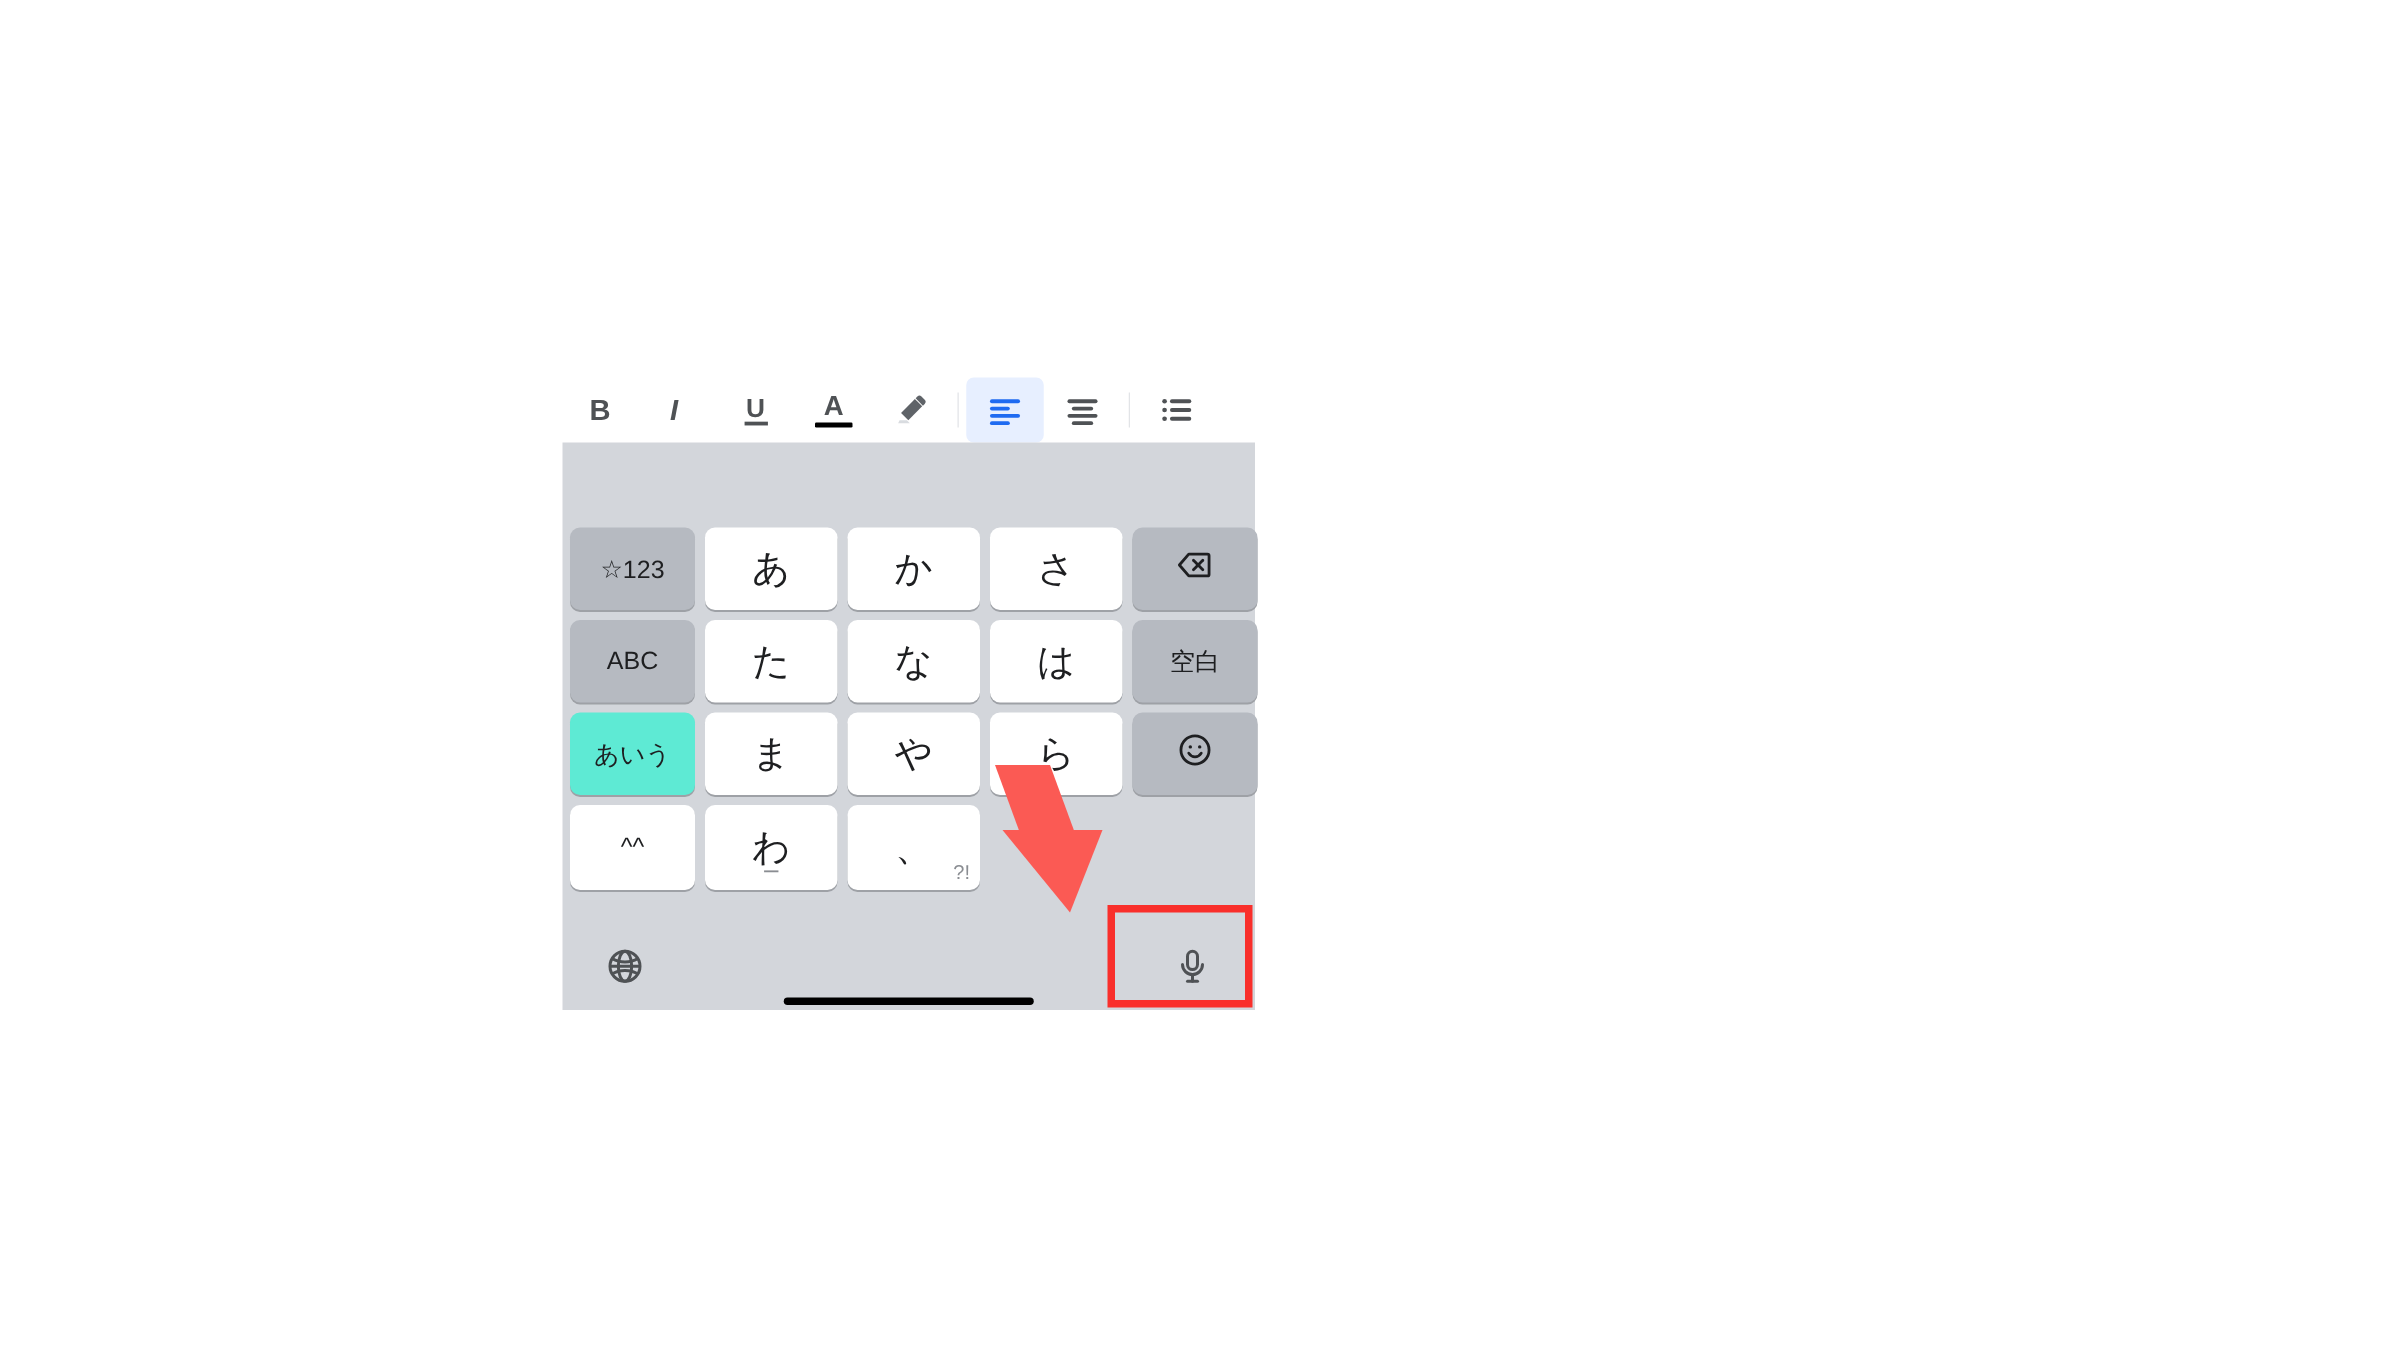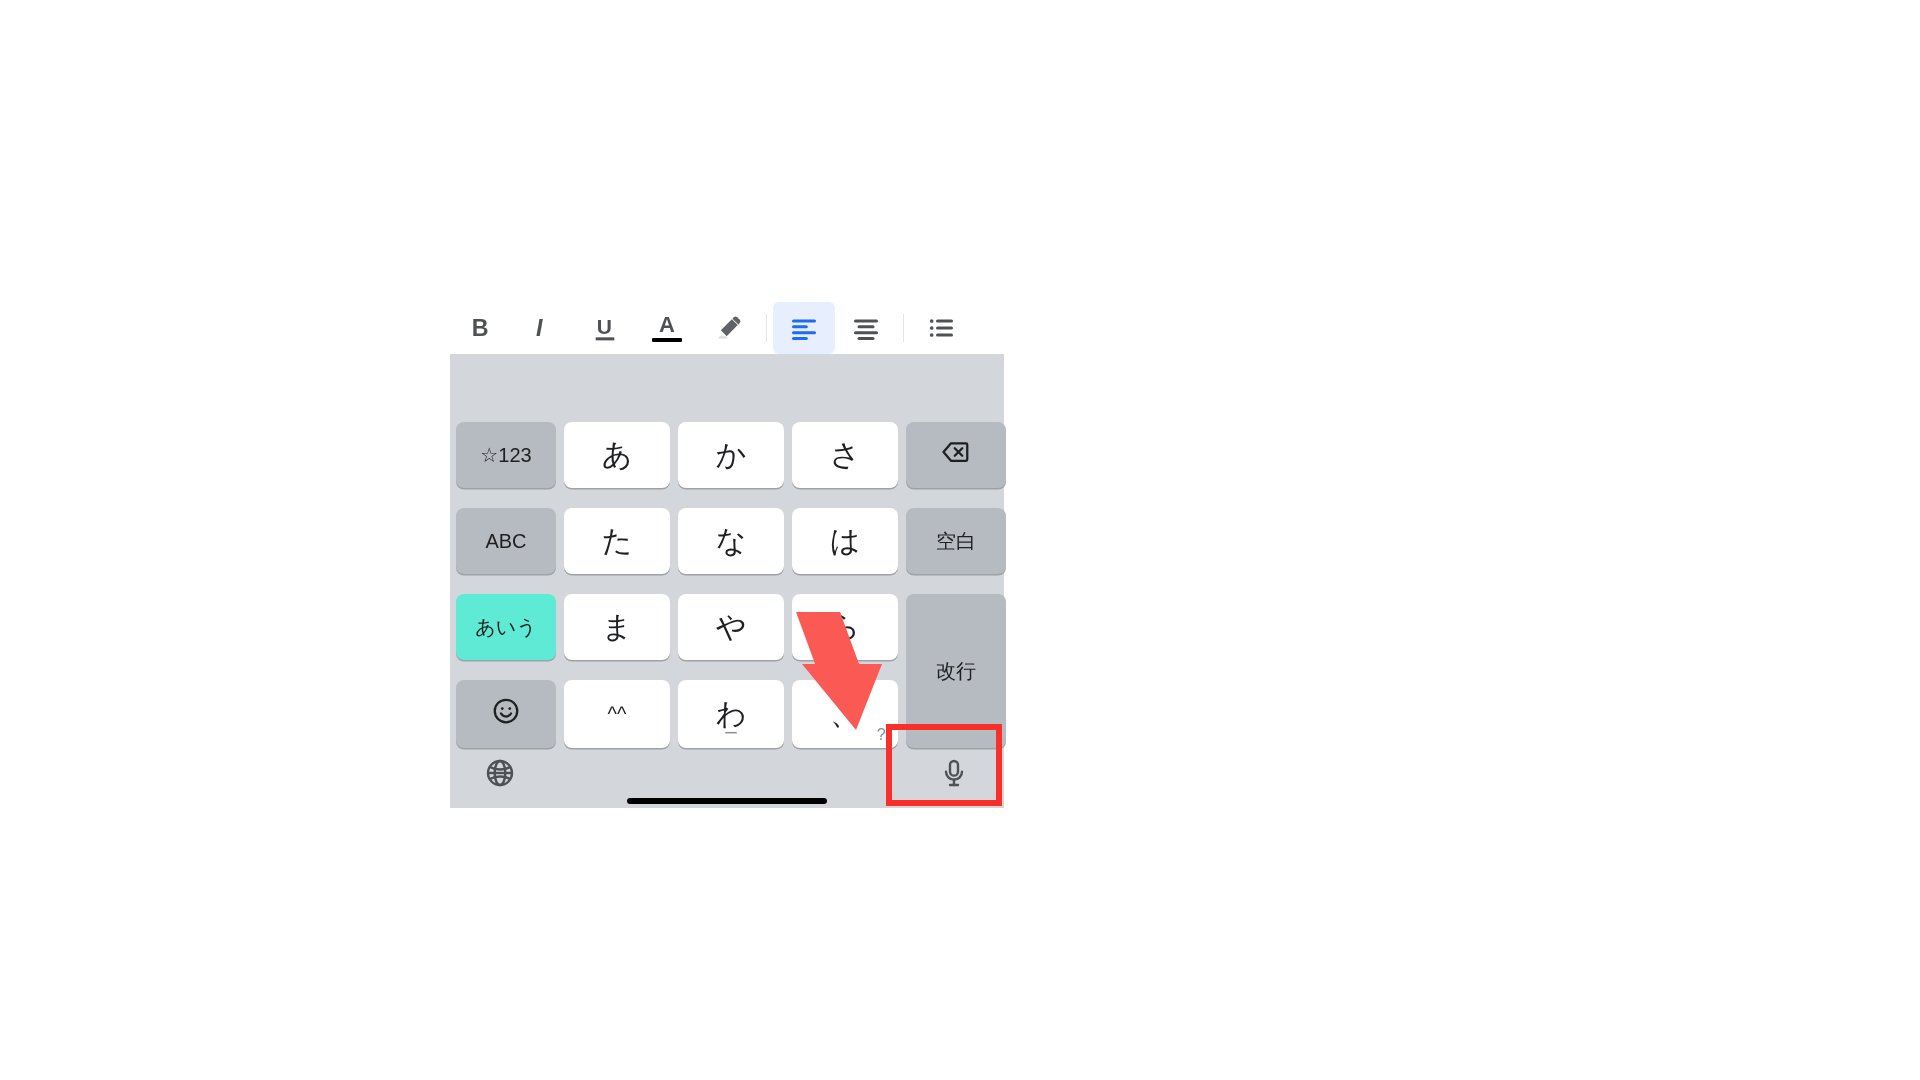--- a/index.html
+++ b/index.html
@@ -16,21 +16,21 @@
   
   .textcolor{display:flex;flex-direction:column;align-items:center;justify-content:center;}
   .textcolor .A{font-size:22px;font-weight:600;line-height:1;}
   .textcolor .bar{width:30px;height:4px;background:#000;margin-top:2px;border-radius:1px;}
 
   
   .kbd{position:absolute;left:450px;top:354px;width:554px;height:454px;
        background:#d3d6db;border-radius:0;}
   .keys{position:absolute;left:6px;top:68px;right:6px;display:grid;
         grid-template-columns:100px 106px 106px 106px 100px;
-        grid-template-rows:66px 66px 66px 68px;gap:20px 8px;}
+        grid-template-rows:66px 66px 66px 68px;gap:8px 8px;}
   .key{display:flex;align-items:center;justify-content:center;
        background:#fff;border-radius:8px;font-size:30px;color:#1e1f21;
        box-shadow:0 1.5px 0 0 #9ea1a6;user-select:none;cursor:pointer;}
   .key.dark{background:#b6bac1;color:#1e1f21;font-size:22px;}
   .key.light{background:#5eead4;}
   .key.small{font-size:20px;}
   .key.sub{position:relative;}
   .key .corner{position:absolute;right:8px;bottom:4px;font-size:16px;color:#8a8d92;}
   .key .under{position:absolute;left:0;right:0;bottom:5px;text-align:center;font-size:14px;color:#8a8d92;letter-spacing:0;}
   
@@ -146,21 +146,20 @@
       <div class="key dark small">ABC</div>
       <div class="key">た</div>
       <div class="key">な</div>
       <div class="key">は</div>
       <div class="key dark small">空白</div>
 
       <div class="key light small">あいう</div>
       <div class="key">ま</div>
       <div class="key">や</div>
       <div class="key">ら</div>
-      <div class="key dark small return">改行</div>
 
       <div class="key dark">
         <span>
           <svg viewBox="0 0 24 24" width="30" height="30" fill="none" stroke="#1e1f21" stroke-width="1.8">
             <circle cx="12" cy="12" r="9"></circle>
             <circle cx="9" cy="10" r="1.1" fill="#1e1f21" stroke="none"></circle>
             <circle cx="15" cy="10" r="1.1" fill="#1e1f21" stroke="none"></circle>
             <path d="M8 14c1 1.6 2.4 2.4 4 2.4s3-0.8 4-2.4" stroke-linecap="round"></path>
           </svg>
         </span>

